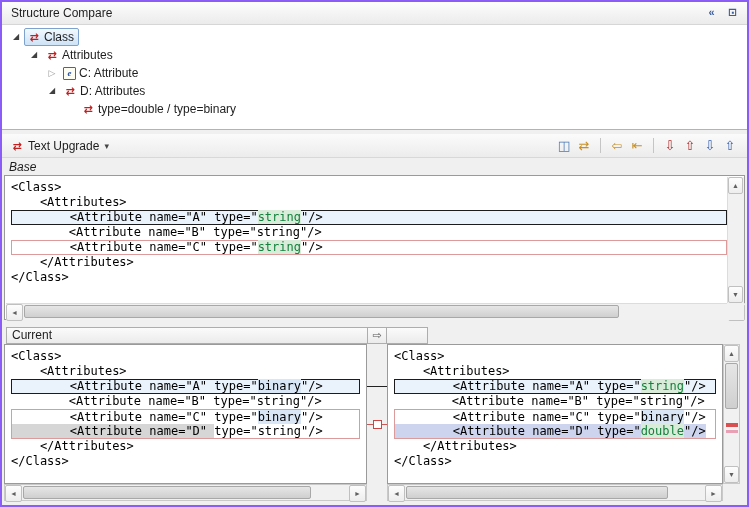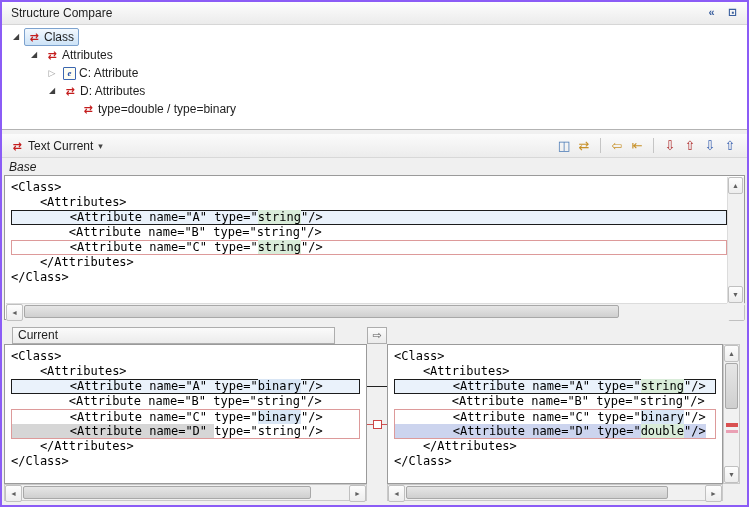--- a/index.html
+++ b/index.html
@@ -41,28 +41,28 @@
   .upg-pane{left:385px;top:342px;width:336px;height:140px;}
   .code{font-family:"DejaVu Sans Mono","Liberation Mono",monospace;font-size:12px;color:#000;
     padding:4px 0 0 6px;overflow:hidden;position:absolute;}
   .base-code{left:0;top:0;width:722px;height:126px;}
   .cur-pane .code,.upg-pane .code{left:0;top:0;right:0;bottom:0;}
   .code-line{height:15px;line-height:15px;white-space:pre;box-sizing:border-box;width:max-content;min-width:calc(100% - 6px);padding-right:0;}
   .l-sel{border:1px solid #1c1c1c;background:#eaf2fb;line-height:13px;}
   .l-pink{border:1px solid #dd9a9a;line-height:13px;}
   .l-pinkTop{border:1px solid #dd9a9a;border-bottom:none;line-height:14px;}
   .l-pinkBottom{border:1px solid #dd9a9a;border-top:none;line-height:14px;}
-  .hl-green{background:#d9ecd9;color:#000000;}
+  .hl-green{background:#d9ecd9;color:#15803d;}
   .hl-blue{background:#d9e6f5;}
   .hl-gray{background:#d6d6d6;}
   .hl-lav{background:#ccd4ee;}
   
   .mini-header{position:absolute;top:325px;height:17px;box-sizing:border-box;border:1px solid #adadad;
     background:linear-gradient(#fbfbfb,#ebebeb);line-height:15px;padding-left:5px;}
-  .cur-header{left:10px;width:323px;}
+  .cur-header{left:4px;width:422px;}
   .conn-header{left:365px;width:20px;padding:0;text-align:center;}
   .conn-icon{font-size:11px;color:#555;}
   .upg-header{left:385px;width:353px;}
   
   .conn-col{position:absolute;left:365px;top:342px;width:20px;height:140px;background:#f0f0f0;}
   .conn-black{position:absolute;left:0;top:42px;width:20px;height:1px;background:#222;}
   .conn-redline{position:absolute;left:0;top:80px;width:20px;height:1px;background:#cc5555;}
   .conn-square{position:absolute;left:6px;top:76px;width:7px;height:7px;background:#fff;border:1px solid #cc4444;box-sizing:content-box;}
   
   .vsb,.hsb{position:absolute;background:#f1f1f1;box-sizing:border-box;}
@@ -131,21 +131,21 @@
           <span class="icon-conflict">⇄</span>
           <span class="tree-label">type=double / type=binary</span>
         </span>
       </div>
     </div>
 
   <div class="sash"></div>
 
   <div class="tc-header">
     <span class="icon-conflict tc-icon">⇄</span>
-    <span class="tc-title">Text Current</span>
+    <span class="tc-title">Text Upgrade</span>
     <span class="tc-caret">▾</span>
     <span class="toolbar">
         <span class="tb-btn" style="color: rgb(74, 122, 181);">◫</span>
         <span class="tb-btn" style="color: rgb(199, 144, 39);">⇄</span>
         <span class="tb-sep"></span>
         <span class="tb-btn" style="color: rgb(199, 144, 39);">⇦</span>
         <span class="tb-btn" style="color: rgb(199, 144, 39);">⇤</span>
         <span class="tb-sep"></span>
         <span class="tb-btn" style="color: rgb(176, 48, 48);">⇩</span>
         <span class="tb-btn" style="color: rgb(176, 48, 48);">⇧</span>

